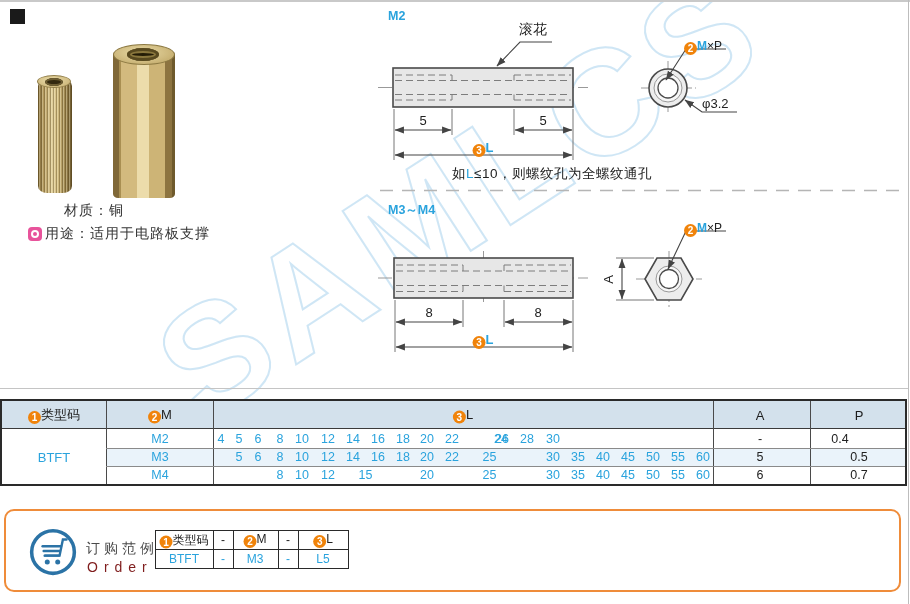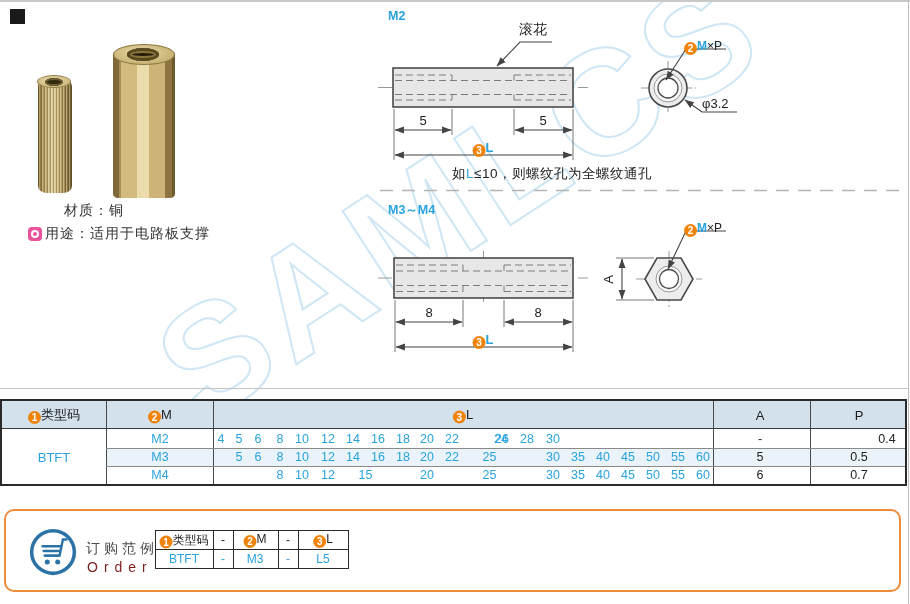--- a/index.html
+++ b/index.html
@@ -278,21 +278,21 @@
           <span class="lval" style="left: 390px;">40</span>
           <span class="lval" style="left: 415px;">45</span>
           <span class="lval" style="left: 440px;">50</span>
           <span class="lval" style="left: 465px;">55</span>
           <span class="lval" style="left: 490px;">60</span>
         </div>
 
       <div class="cell" style="left:758px;top:38px;font-size:12.5px;">-</div>
       <div class="cell" style="left:758px;top:56px;font-size:12.5px;">5</div>
       <div class="cell" style="left:758px;top:74px;font-size:12.5px;">6</div>
-      <div class="cell" style="left:885px;top:38px;font-size:12.5px;text-align:center;">0.4</div>
+      <div class="cell" style="left:838px;top:38px;font-size:12.5px;text-align:center;">0.4</div>
       <div class="cell" style="left:857px;top:56px;font-size:12.5px;">0.5</div>
       <div class="cell" style="left:857px;top:74px;font-size:12.5px;">0.7</div>
     </div>
 
     <div class="abs order-box"></div>
     <svg class="abs" style="left:28px;top:527px;" width="50" height="50" viewBox="0 0 48 48">
       <circle cx="24" cy="24" r="20.5" fill="none" stroke="#2b73a6" stroke-width="3.4"></circle>
       <g stroke="#2b73a6" stroke-width="2.3" stroke-linecap="round" fill="none">
         <line x1="14" y1="18.5" x2="31.5" y2="18.5"></line>
         <line x1="15" y1="23" x2="30.5" y2="23"></line>

